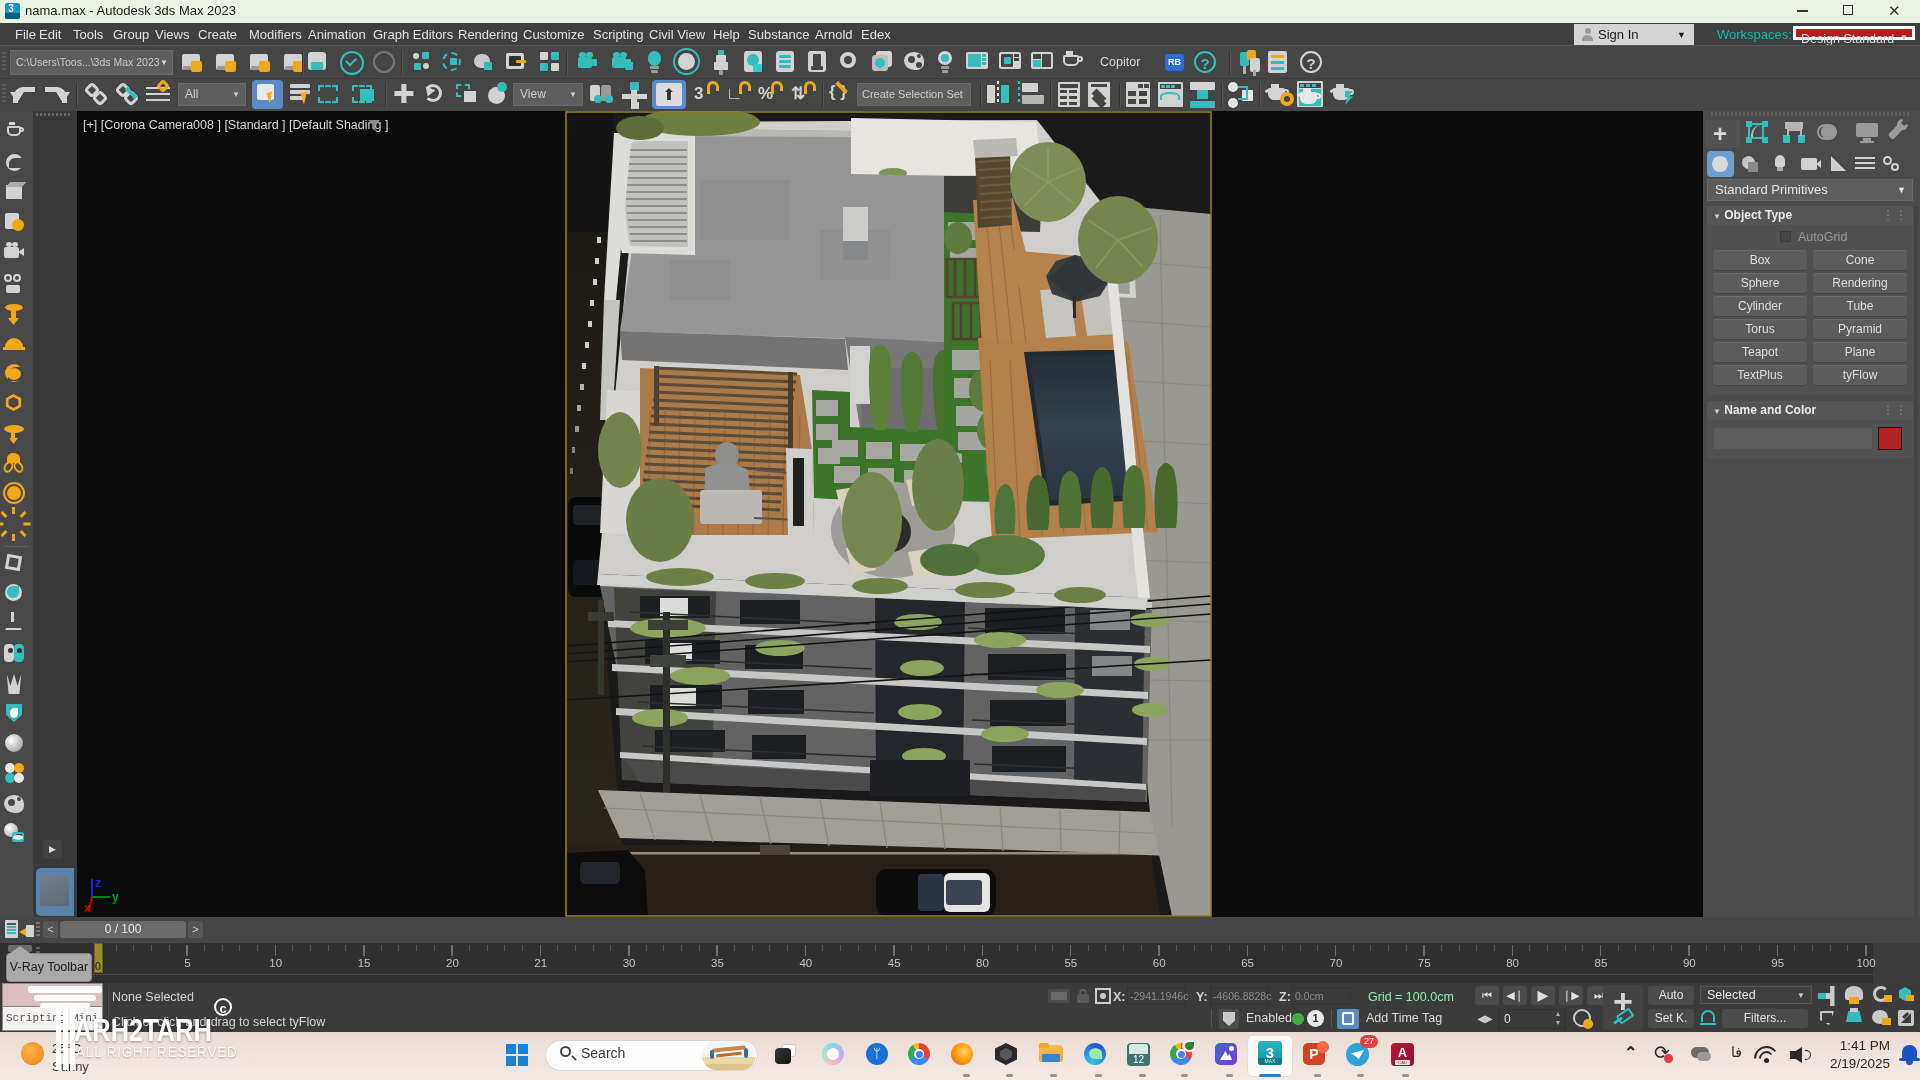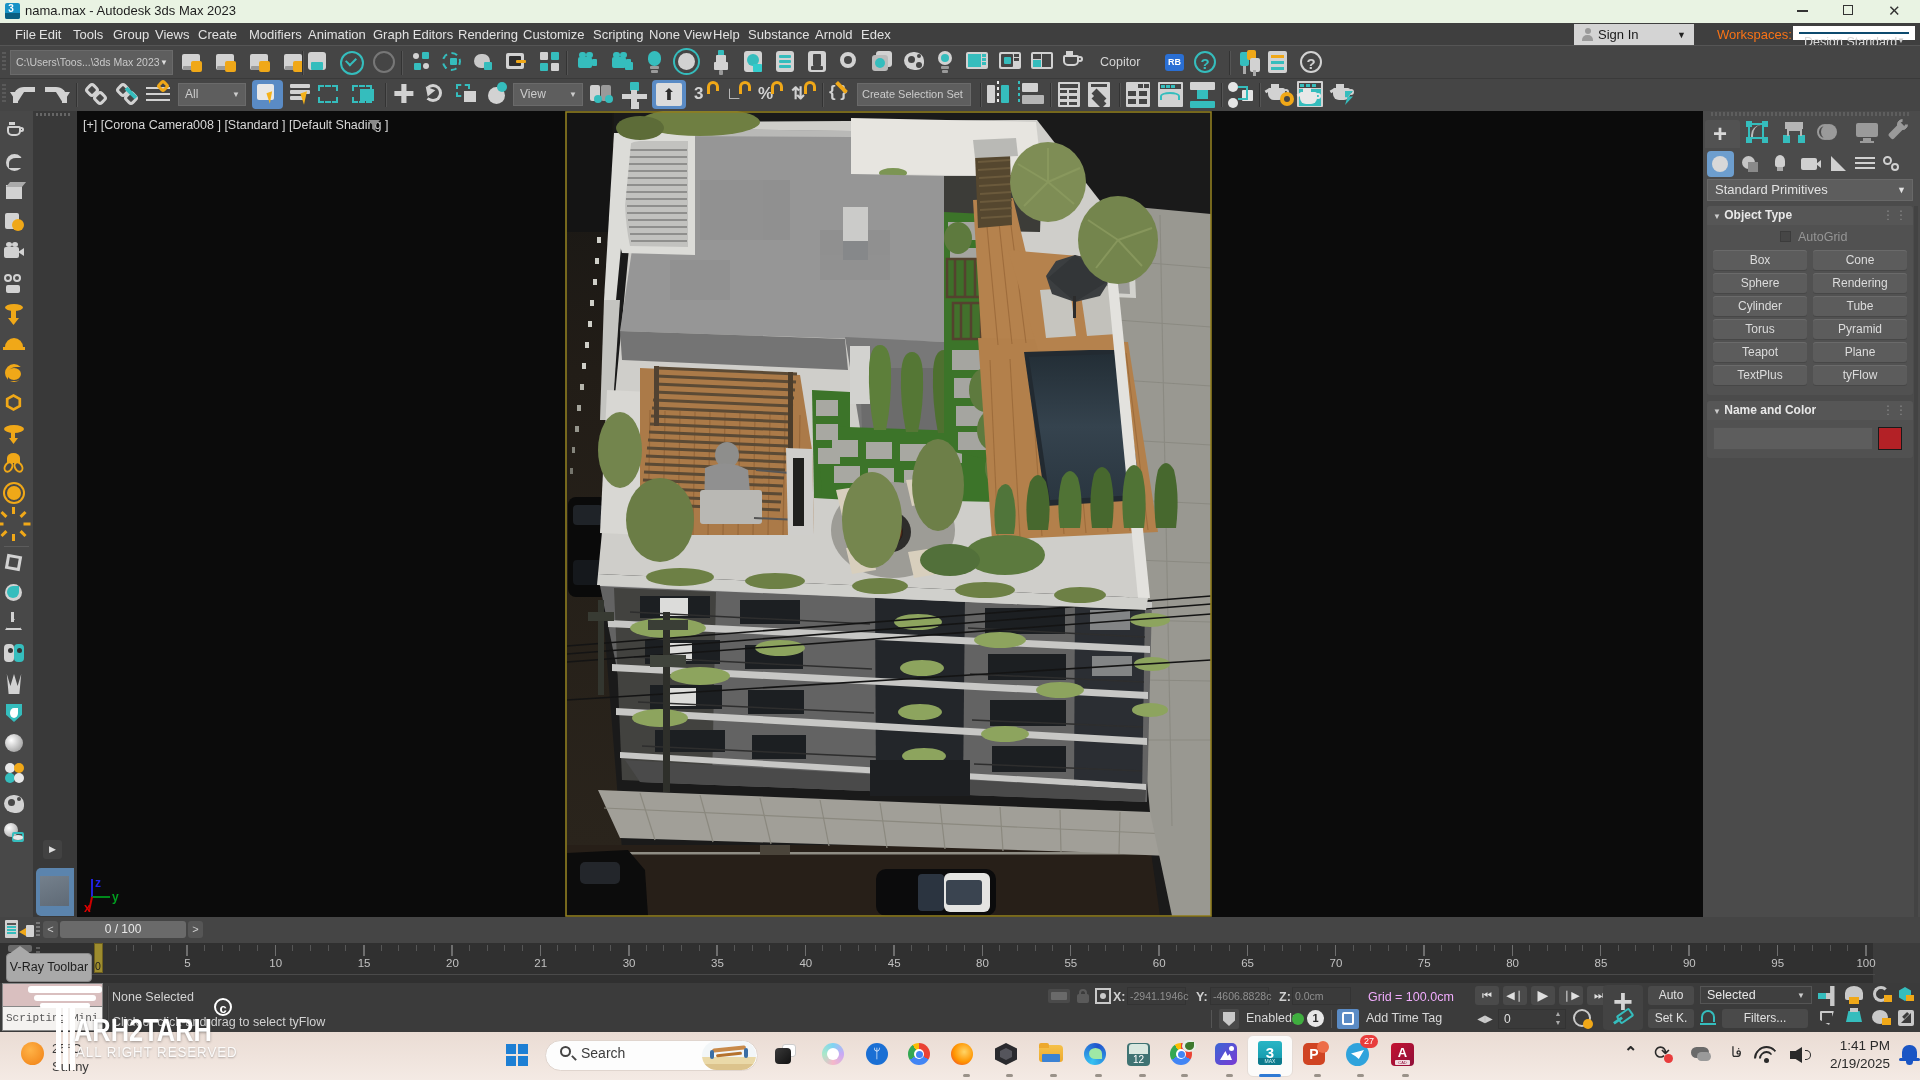--- a/index.html
+++ b/index.html
@@ -26,35 +26,35 @@
   <span class="mi" style="left:73px">Tools</span>
   <span class="mi" style="left:113px">Group</span>
   <span class="mi" style="left:155px">Views</span>
   <span class="mi" style="left:198px">Create</span>
   <span class="mi" style="left:249px">Modifiers</span>
   <span class="mi" style="left:308px">Animation</span>
   <span class="mi" style="left:373px">Graph Editors</span>
   <span class="mi" style="left:458px">Rendering</span>
   <span class="mi" style="left:523px">Customize</span>
   <span class="mi" style="left:593px">Scripting</span>
-  <span class="mi" style="left:649px">None View</span>
+  <span class="mi" style="left:649px">Civil View</span>
   <span class="mi" style="left:713px">Help</span>
   <span class="mi" style="left:748px">Substance</span>
   <span class="mi" style="left:815px">Arnold</span>
   <span class="mi" style="left:861px">Edex</span>
   <div class="a" style="left:1574px;top:1px;width:120px;height:21px;background:#d4d4d4;display:flex;align-items:center">
      <span style="margin-left:8px;width:10px;height:10px;position:relative;display:inline-block">
         <span style="position:absolute;left:2.5px;top:-2px;width:6px;height:6px;border-radius:50%;background:#9a9a9a"></span>
         <span style="position:absolute;left:0;top:5px;width:11px;height:6px;border-radius:5px 5px 0 0;background:#9a9a9a"></span>
       </span>
      <span style="margin-left:6px;color:#1a1a1a;font-size:13px">Sign In</span>
      <span style="margin-left:auto;margin-right:8px;color:#222;font-size:9px">▼</span>
   </div>
-  <div class="a" style="left:1717px;top:4px;color:#f97316;font-size:13px">Workspaces:</div>
-  <div class="a" style="left:1793px;top:3px;width:122px;height:14px;background:#0c4a6e;border:6px solid #ffffff">
+  <div class="a" style="left:1717px;top:4px;color:#14b8a6;font-size:13px">Workspaces:</div>
+  <div class="a" style="left:1793px;top:3px;width:122px;height:14px;background:#b91c1c;border:3px solid #ffffff">
      <span style="margin-left:5px;color:#d8d8d8;font-size:12.5px;line-height:15px">Design Standard</span>
      <span style="position:absolute;right:4px;top:4px;color:#ccc;font-size:8px">▼</span>
   </div>
 </div>
 
 <div class="a" id="tb1" style="left:0;top:45px;width:1920px;height:34px;background:#454545;border-top:1px solid #555;border-bottom:1px solid #3a3a3a">
     <div style="position: absolute; left: 2px; top: 6px; width: 4px; height: 20px; background: repeating-linear-gradient(rgb(90, 90, 90) 0px, rgb(90, 90, 90) 2px, transparent 2px, transparent 4px);"></div>
     <div style="position: absolute; left: 10px; top: 4px; width: 163px; height: 25px; background: rgb(94, 94, 94); border: 1px solid rgb(106, 106, 106); color: rgb(201, 201, 201); font-size: 10.5px; line-height: 23px; padding-left: 5px; white-space: nowrap;">C:\Users\Toos...\3ds Max 2023<span style="position:absolute;right:4px;top:0;font-size:8px;color:#ddd">▼</span></div>
     <div style="position: absolute; left: 182px; top: 8px; width: 18px; height: 16px; background: rgb(210, 210, 210); border-radius: 2px;"></div>
     <div style="position: absolute; left: 183px; top: 20px; width: 16px; height: 4px; background: rgb(154, 154, 154); border-radius: 1px;"></div>
@@ -1015,21 +1015,21 @@
     <div style="position: absolute; left: 1077px; top: 11px; width: 12px; height: 9px; background: rgb(90, 90, 90); border-radius: 2px;"></div>
     <div style="position: absolute; left: 1079px; top: 6px; width: 8px; height: 7px; border-top: 2px solid rgb(90, 90, 90); border-right: 2px solid rgb(90, 90, 90); border-left: 2px solid rgb(90, 90, 90); border-image: initial; border-radius: 4px 4px 0px 0px; border-bottom: none;"></div>
     <div style="position: absolute; left: 1095px; top: 5px; width: 16px; height: 16px; border: 2px solid rgb(201, 201, 201);"></div>
     <div style="position: absolute; left: 1100px; top: 10px; width: 6px; height: 6px; background: rgb(201, 201, 201); border-radius: 50%;"></div>
     <div style="position: absolute; left: 1113px; top: 7px; color: rgb(208, 208, 208); font-size: 12.5px; font-weight: bold;">X:</div>
     <div style="position: absolute; left: 1127px; top: 4px; width: 59px; height: 18px; background: rgb(58, 58, 58); border: 1px solid rgb(51, 51, 51); color: rgb(143, 143, 143); font-size: 10.5px; line-height: 17px; padding-left: 2px;">-2941.1946c</div>
     <div style="position: absolute; left: 1196px; top: 7px; color: rgb(208, 208, 208); font-size: 12.5px; font-weight: bold;">Y:</div>
     <div style="position: absolute; left: 1210px; top: 4px; width: 59px; height: 18px; background: rgb(58, 58, 58); border: 1px solid rgb(51, 51, 51); color: rgb(143, 143, 143); font-size: 10.5px; line-height: 17px; padding-left: 2px;">-4606.8828c</div>
     <div style="position: absolute; left: 1279px; top: 7px; color: rgb(208, 208, 208); font-size: 12.5px; font-weight: bold;">Z:</div>
     <div style="position: absolute; left: 1292px; top: 4px; width: 59px; height: 18px; background: rgb(58, 58, 58); border: 1px solid rgb(51, 51, 51); color: rgb(143, 143, 143); font-size: 10.5px; line-height: 17px; padding-left: 2px;">0.0cm</div>
-    <div style="position: absolute; left: 1368px; top: 7px; color: #f0abfc; font-size: 12.5px;">Grid = 100.0cm</div>
+    <div style="position: absolute; left: 1368px; top: 7px; color: #86efac; font-size: 12.5px;">Grid = 100.0cm</div>
     <div style="position: absolute; left: 1211px; top: 27px; width: 1px; height: 18px; background: rgb(85, 85, 85);"></div>
     <div style="position: absolute; left: 1219px; top: 26px; width: 20px; height: 20px; background: rgb(74, 74, 74); border-radius: 2px;"></div>
     <div style="position: absolute; left: 1223px; top: 29px; width: 12px; height: 14px; background: rgb(201, 201, 201); clip-path: polygon(0px 0px, 100% 0px, 100% 60%, 50% 100%, 0px 60%);"></div>
     <div style="position: absolute; left: 1246px; top: 28px; color: rgb(216, 216, 216); font-size: 12.5px;">Enabled:</div>
     <div style="position: absolute; left: 1292px; top: 30px; width: 12px; height: 12px; background: rgb(63, 174, 63); border-radius: 50%;"></div>
     <div style="position: absolute; left: 1307px; top: 27px; width: 17px; height: 17px; background: rgb(232, 232, 232); border-radius: 50%; color: rgb(42, 42, 42); font-size: 11px; font-weight: bold; text-align: center; line-height: 17px;">1</div>
     <div style="position: absolute; left: 1331px; top: 27px; width: 1px; height: 18px; background: rgb(85, 85, 85);"></div>
     <div style="position: absolute; left: 1337px; top: 26px; width: 22px; height: 20px; background: rgb(90, 139, 197); border-radius: 2px;"></div>
     <div style="position: absolute; left: 1342px; top: 29px; width: 12px; height: 13px; border: 2px solid rgb(255, 255, 255); border-radius: 2px;"></div>
     <div style="position: absolute; left: 1366px; top: 28px; color: rgb(216, 216, 216); font-size: 12.5px;">Add Time Tag</div>

